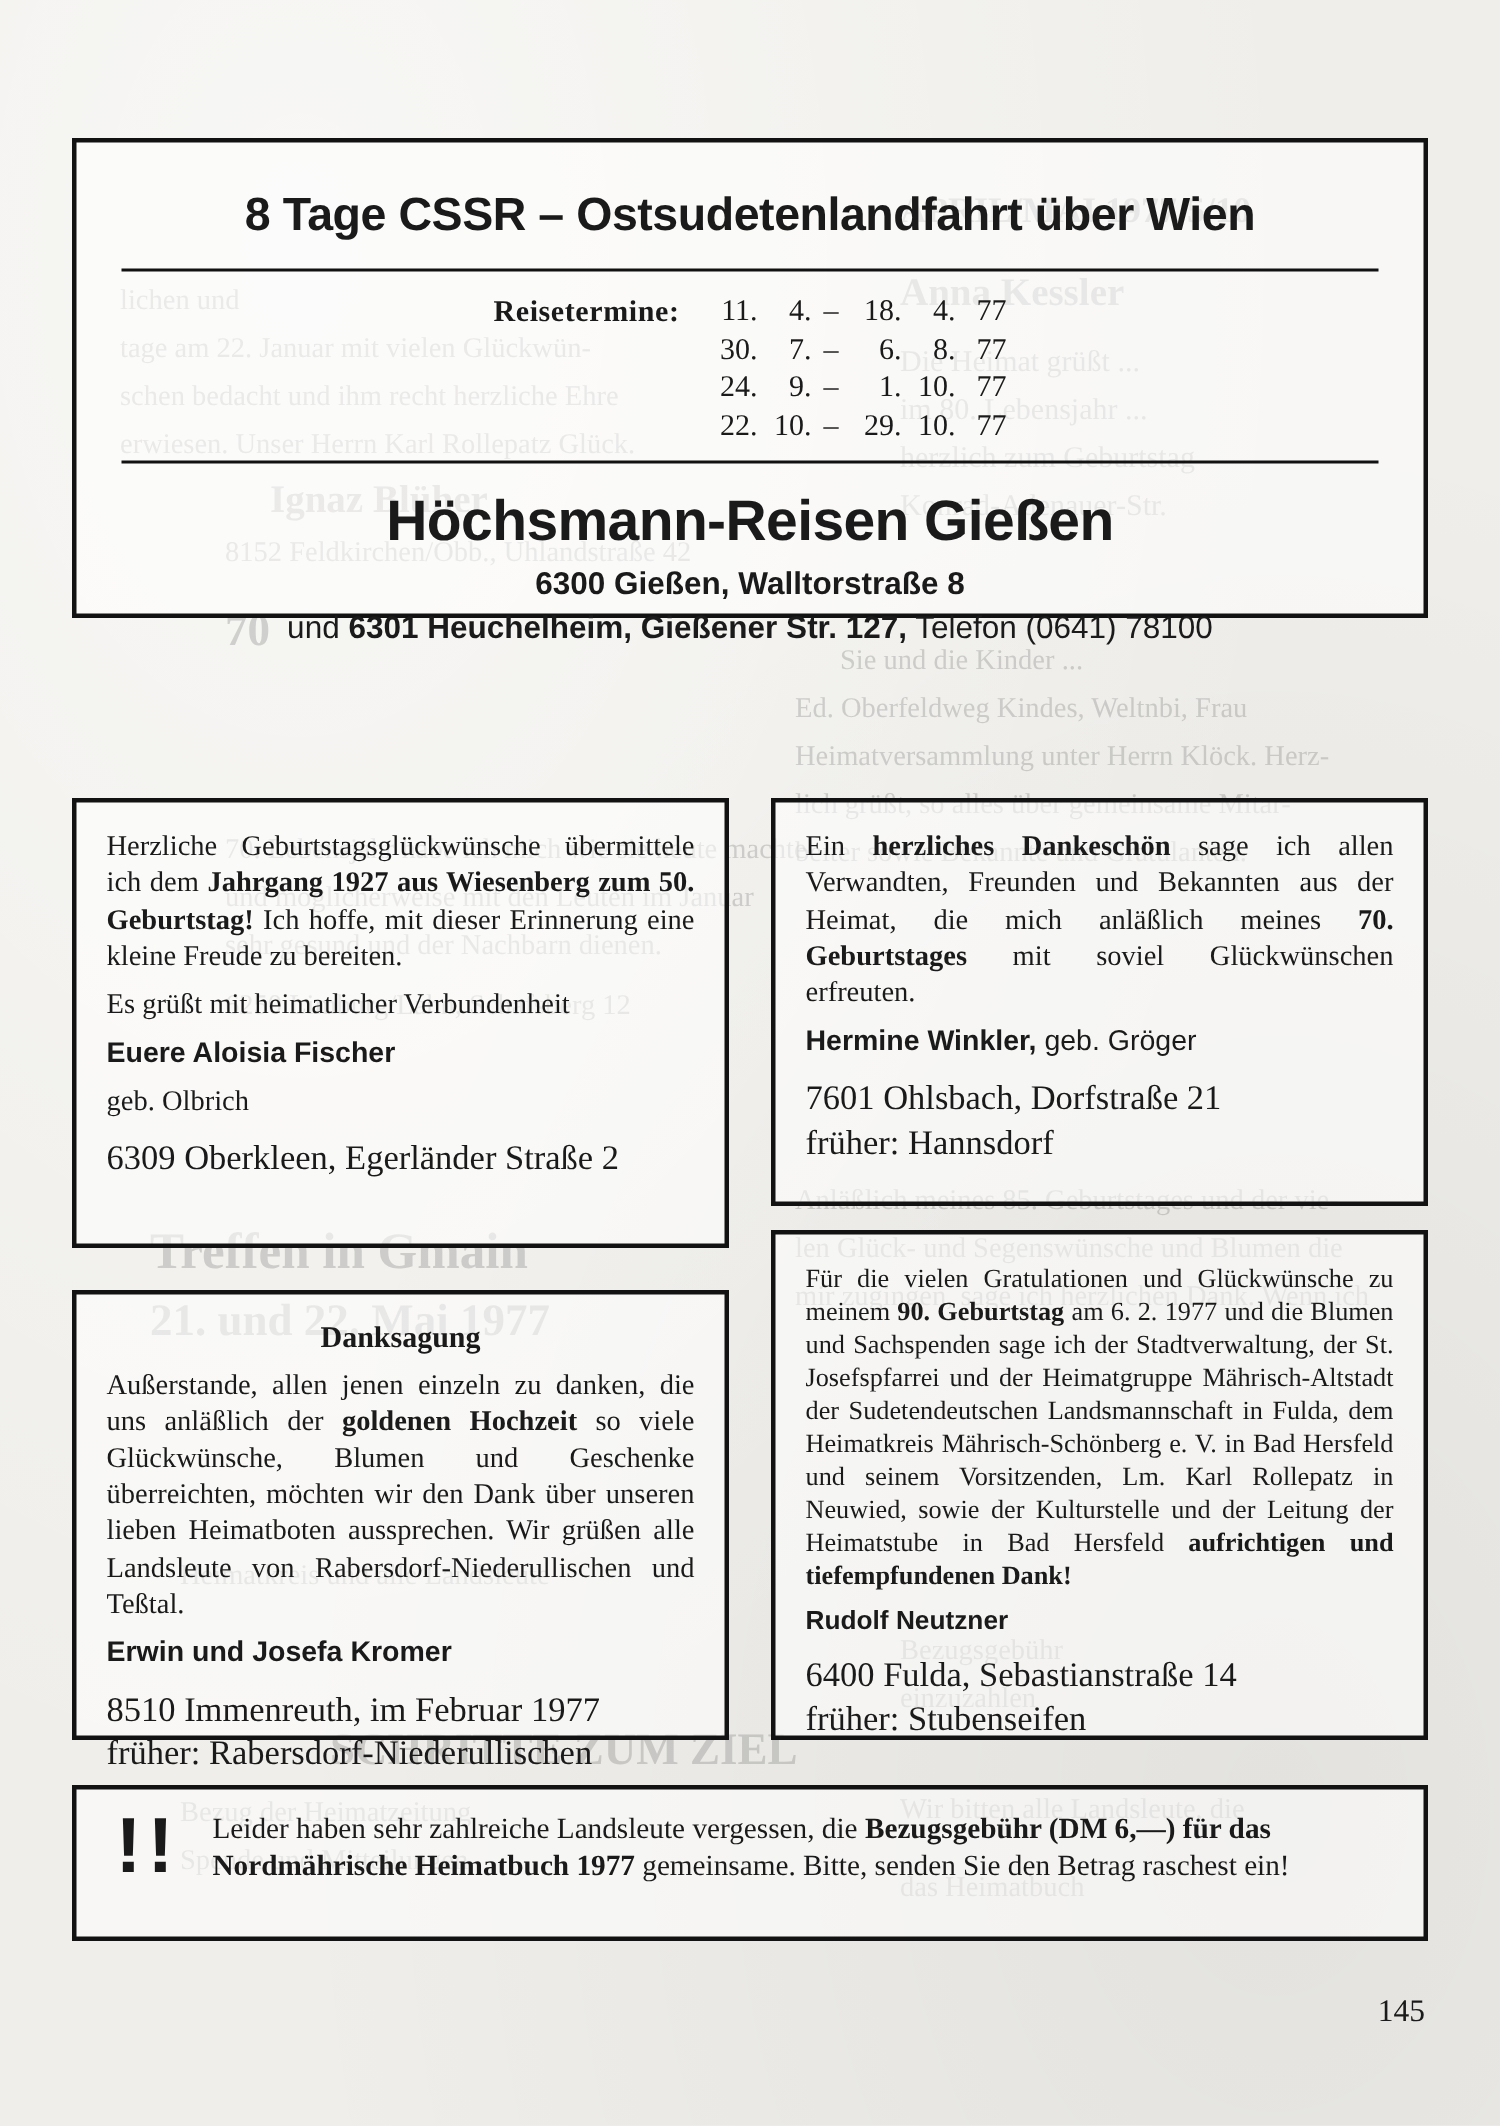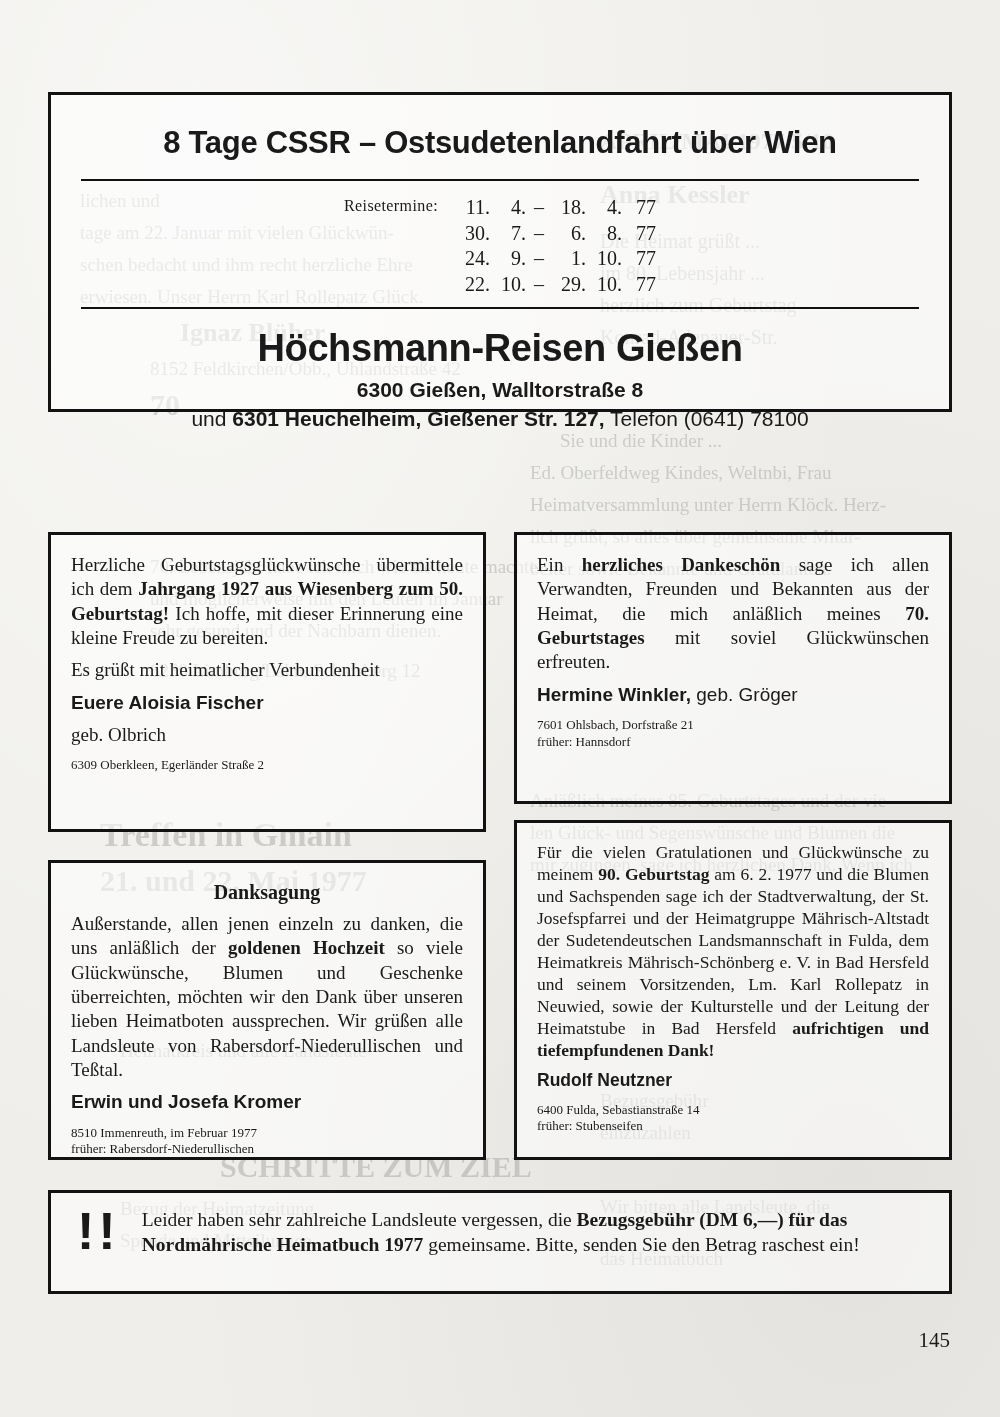--- a/index.html
+++ b/index.html
@@ -77,22 +77,22 @@
     justify-content: center;
     padding: 14px 0 10px 0;
   }
   .dates-inner {
     display: flex;
     align-items: flex-start;
     gap: 18px;
   }
   .dates-label {
     font-family: "Liberation Serif", serif;
-    font-weight: normal;
-    font-size: 16px;
+    font-weight: bold;
+    font-size: 20px;
     padding-top: 2px;
     letter-spacing: 0.4px;
   }
   .dates-list {
     font-size: 20px;
     line-height: 1.28;
     font-family: "Liberation Serif", serif;
   }
   .date-row {
     display: flex;
@@ -143,21 +143,21 @@
     text-align: right;
     margin: 10px 0 0 0;
   }
   .signature .light { font-weight: normal; }
   .sig-sub {
     font-size: 19px;
     text-align: right;
     margin: 2px 0 0 0;
   }
   .addr-lines {
-    font-size: 13px;
+    font-size: 23px;
     line-height: 1.3;
     margin-top: 10px;
   }
   .heading-c {
     font-weight: bold;
     font-size: 20px;
     text-align: center;
     margin: 0 0 8px 0;
   }
 
@@ -217,21 +217,21 @@
 <div class="ghost" style="left:600px; top:230px; font-size:20px;">Die Heimat grüßt ...</div>
 <div class="ghost" style="left:600px; top:262px; font-size:20px;">im 80. Lebensjahr ...</div>
 <div class="ghost" style="left:600px; top:294px; font-size:20px;">herzlich zum Geburtstag</div>
 <div class="ghost" style="left:600px; top:326px; font-size:20px;">Konrad-Adenauer-Str.</div>
 <div class="ghost bold" style="left:180px; top:318px; font-size:26px;">Ignaz Blüher</div>
 <div class="ghost" style="left:80px; top:190px; font-size:19px;">lichen und</div>
 <div class="ghost" style="left:80px; top:222px; font-size:19px;">tage am 22. Januar mit vielen Glückwün-</div>
 <div class="ghost" style="left:80px; top:254px; font-size:19px;">schen bedacht und ihm recht herzliche Ehre</div>
 <div class="ghost" style="left:80px; top:286px; font-size:19px;">erwiesen. Unser Herrn Karl Rollepatz Glück.</div>
 <div class="ghost" style="left:150px; top:358px; font-size:19px;">8152 Feldkirchen/Obb., Uhlandstraße 42</div>
-<div class="ghost bold" style="left:150px; top:388px; font-size:30px;">70</div>
+<div class="ghost bold" style="left:150px; top:404px; font-size:30px;">70</div>
 <div class="ghost" style="left:560px; top:430px; font-size:19px;">Sie und die Kinder ...</div>
 <div class="ghost" style="left:530px; top:462px; font-size:19px;">Ed. Oberfeldweg Kindes, Weltnbi, Frau</div>
 <div class="ghost" style="left:530px; top:494px; font-size:19px;">Heimatversammlung unter Herrn Klöck. Herz-</div>
 <div class="ghost" style="left:530px; top:526px; font-size:19px;">lich grüßt, so alles über gemeinsame Mitar-</div>
 <div class="ghost" style="left:530px; top:558px; font-size:19px;">beiter sowie Bekannte und Gratulanten.</div>
 <div class="ghost" style="left:150px; top:556px; font-size:19px;">70. Lebensjahr habe ich mich wie sie heute machte</div>
 <div class="ghost" style="left:150px; top:588px; font-size:19px;">und möglicherweise mit den Leuten im Januar</div>
 <div class="ghost" style="left:150px; top:620px; font-size:19px;">sehr gesund und der Nachbarn dienen.</div>
 <div class="ghost" style="left:150px; top:660px; font-size:19px;">6250 Limburg/Lahn, Schafsberg 12</div>
 <div class="ghost" style="left:530px; top:790px; font-size:19px;">Anläßlich meines 85. Geburtstages und der vie-</div>

